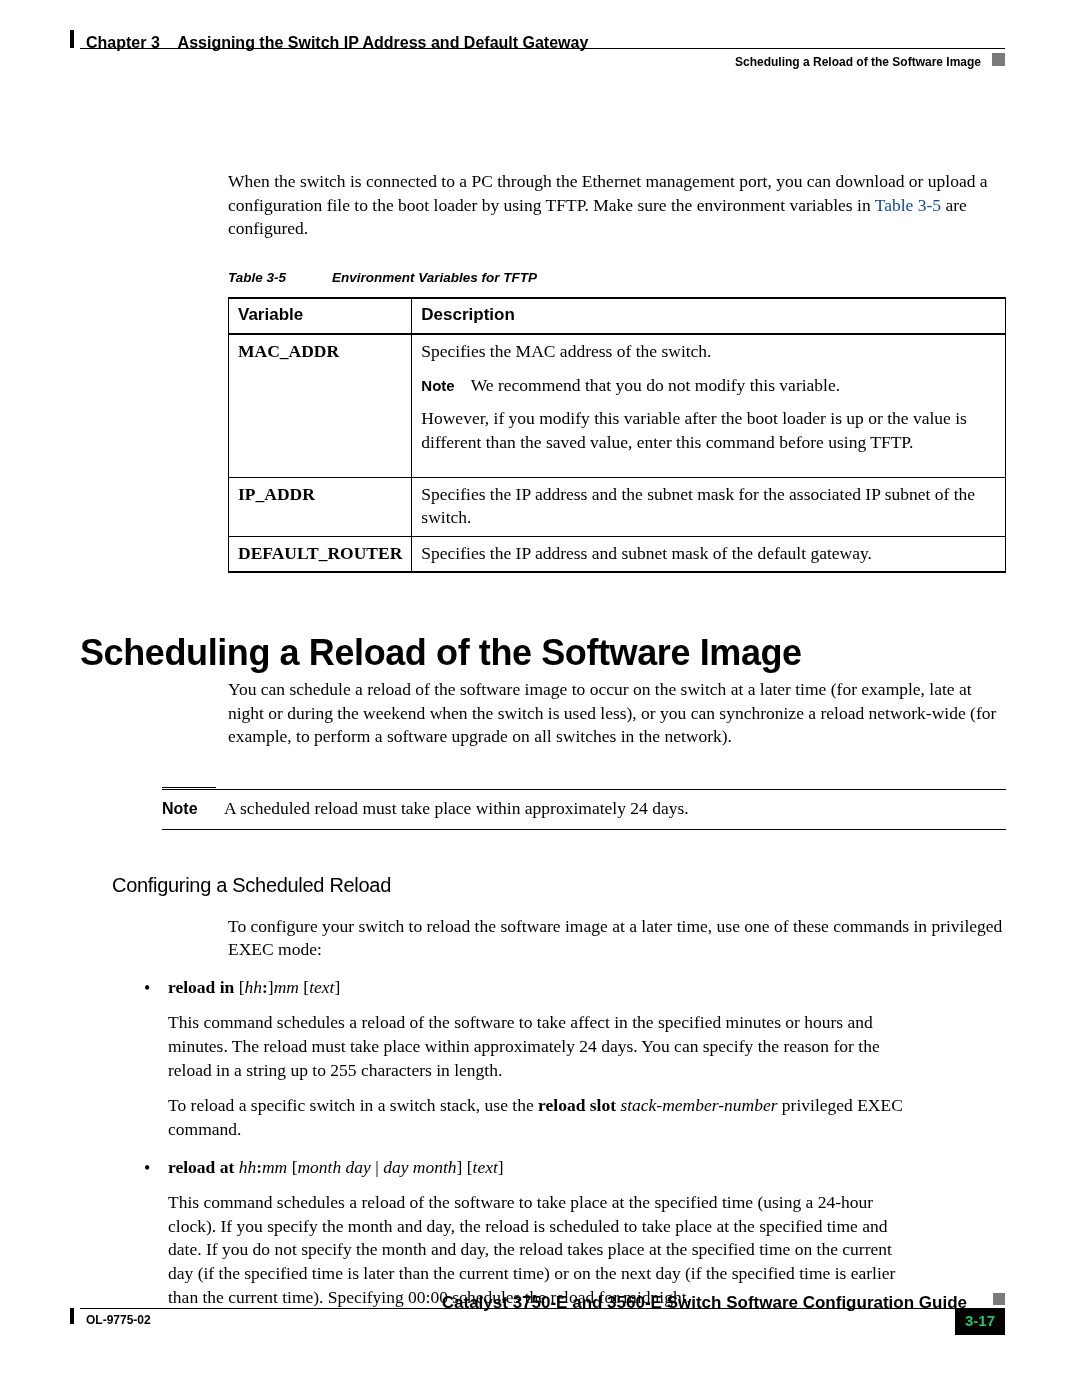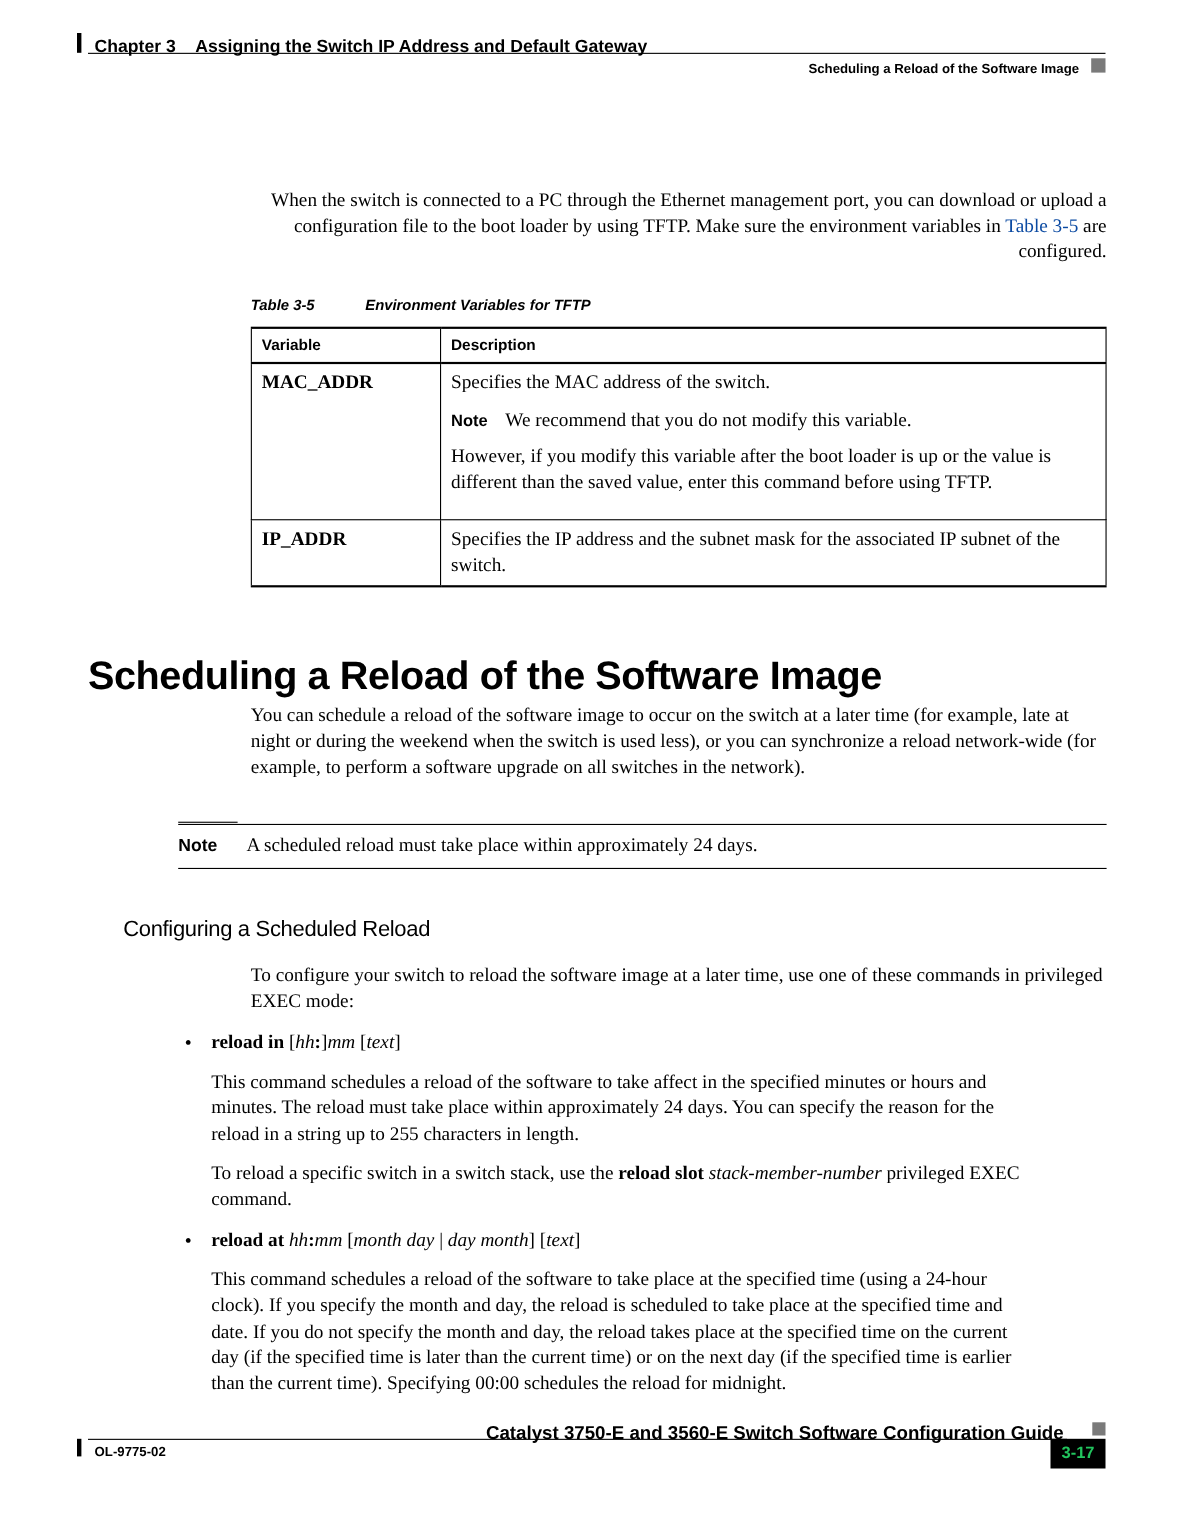--- a/index.html
+++ b/index.html
@@ -59,21 +59,20 @@
     position: absolute;
     right: 0;
     top: 23px;
     width: 13px;
     height: 13px;
     background: #7a7a7a;
   }
   .body-text {
     margin-left: 148px;
     width: 778px;
-    text-align: right;
   }
   .para1 { margin-top: 94px; }
   .link { color: #0b4aa2; }
   .table-caption {
     margin-left: 148px;
     margin-top: 28px;
     font-family: Arial, Helvetica, sans-serif;
     font-weight: bold;
     font-style: italic;
     font-size: 13.5px;
@@ -88,21 +87,21 @@
   table.env th, table.env td {
     border: 1px solid #000;
     padding: 5px 9px 6px 9px;
     vertical-align: top;
     text-align: left;
     font-size: 17.5px;
   }
   table.env th {
     font-family: Arial, Helvetica, sans-serif;
     font-weight: bold;
-    font-size: 14px;
+    font-size: 17px;
     border-top: 2px solid #000;
     border-bottom: 2px solid #000;
   }
   table.env tr:last-child td { border-bottom: 2px solid #000; }
   .var { font-family: "Times New Roman", serif; font-weight: bold; }
   .note-label { font-family: Arial, Helvetica, sans-serif; font-weight: bold; font-size: 15px; margin-right: 16px; }
   .cell-p { margin-bottom: 10px; }
   .cell-p:last-child { margin-bottom: 16px; }
 
   h1.section {
@@ -130,21 +129,21 @@
   h2.sub {
     font-family: Arial, Helvetica, sans-serif;
     font-weight: normal;
     font-size: 20px;
     margin-left: 32px;
     margin-top: 42px;
     letter-spacing: -0.3px;
   }
   ul.cmds {
     list-style: none;
-    margin-left: 112px;
+    margin-left: 88px;
     width: 752px;
     margin-top: 14px;
   }
   ul.cmds > li { position: relative; margin-bottom: 14px; }
   ul.cmds > li::before {
     content: "•";
     position: absolute;
     left: -24px;
     top: 0;
     font-size: 18px;
@@ -239,20 +238,24 @@
       <td class="var">MAC_ADDR</td>
       <td>
         <div class="cell-p">Specifies the MAC address of the switch.</div>
         <div class="cell-p"><span class="note-label">Note</span><span>We recommend that you do not modify this variable.</span></div>
         <div class="cell-p">However, if you modify this variable after the boot loader is up or the value is different than the saved value, enter this command before using TFTP.</div>
       </td>
     </tr>
     <tr>
       <td class="var">IP_ADDR</td>
       <td>Specifies the IP address and the subnet mask for the associated IP subnet of the switch.</td>
+    </tr>
+    <tr>
+      <td class="var">DEFAULT_ROUTER</td>
+      <td>Specifies the IP address and subnet mask of the default gateway.</td>
     </tr>
   </tbody>
     </table>
 
   <h1 class="section">Scheduling a Reload of the Software Image</h1>
 
   <div class="intro">You can schedule a reload of the software image to occur on the switch at a later time (for example, late at night or during the weekend when the switch is used less), or you can synchronize a reload network-wide (for example, to perform a software upgrade on all switches in the network).</div>
 
   <div class="note-block">
     <div class="note-pre-rule"></div>

